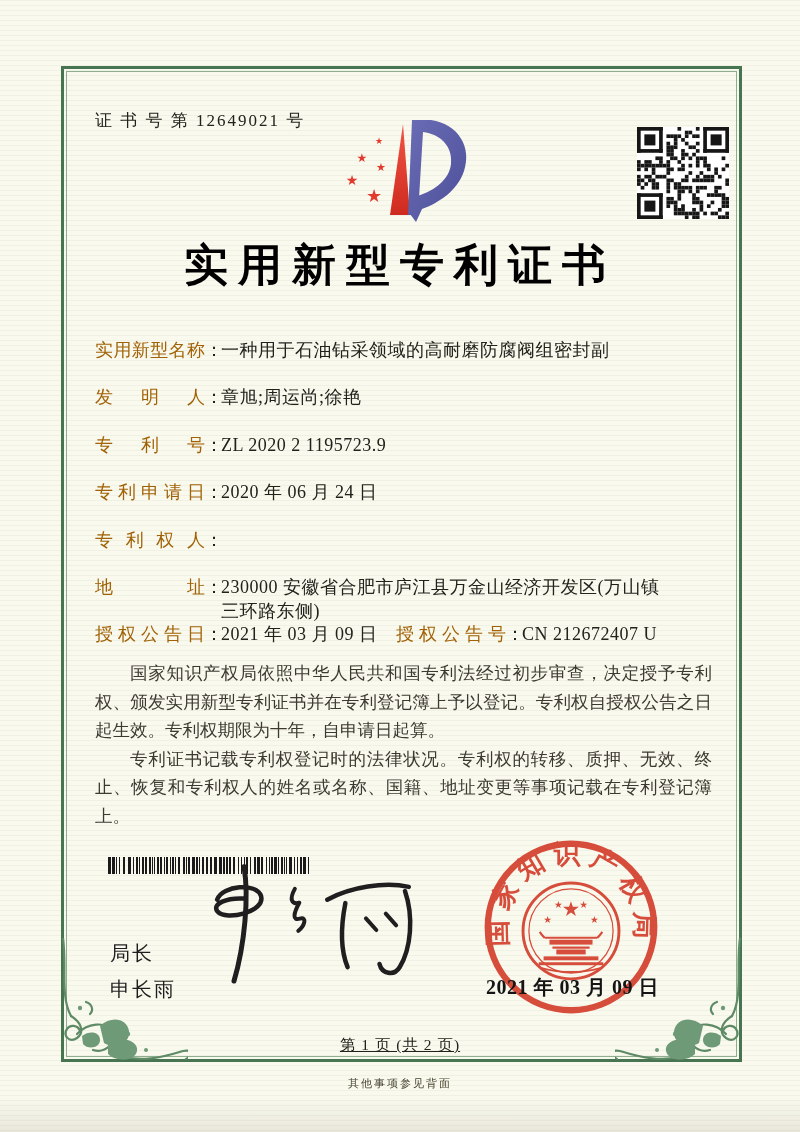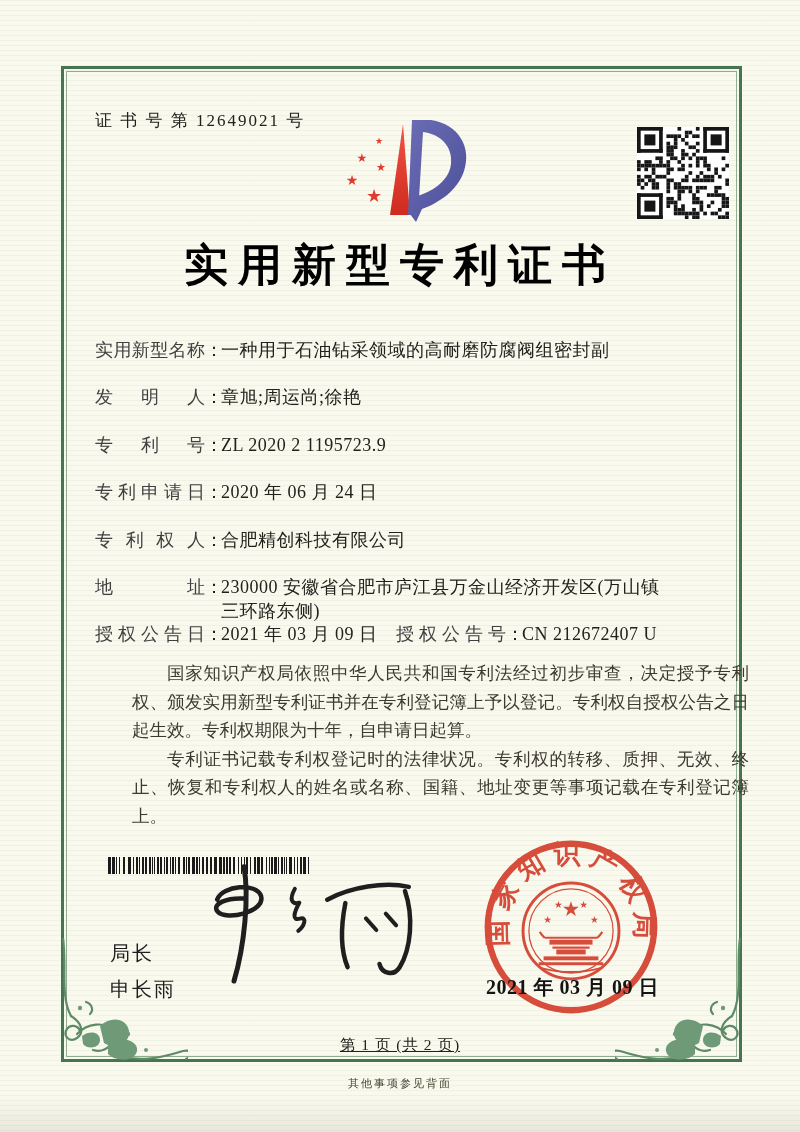--- a/index.html
+++ b/index.html
@@ -19,28 +19,28 @@
   .flourish.bl{left:56px;top:938px;}
   .flourish.br{right:53px;top:938px;transform:scaleX(-1);}
   .cert-no{position:absolute;left:95px;top:109px;font-size:17px;letter-spacing:2px;white-space:pre;text-align:center;}
   .logo{position:absolute;left:330px;top:110px;width:144px;height:128px;}
   .qr{position:absolute;left:637px;top:127px;width:92px;height:92px;}
   .title{position:absolute;left:0;right:0;top:236px;text-align:center;
     font-size:44px;font-weight:600;letter-spacing:10px;color:#000000;}
   .fields{position:absolute;left:95px;top:338px;width:618px;font-size:18px;}
   .frow{height:47.4px;display:flex;align-items:flex-start;line-height:24px;}
   .flabel{width:110px;display:inline-block;text-align:justify;text-align-last:justify;
-    flex:none;color:#404040;}
+    flex:none;color:#a16207;}
   .colon{flex:none;width:16px;}
   .fvalue{letter-spacing:0.5px;}
   .addr .fvalue{max-width:452px;}
   .grant-group{display:flex;}
   .grant-val{width:175px;flex:none;}
   .paras{position:absolute;left:95px;top:659px;width:617px;
-    font-size:17.5px;line-height:28.6px;color:#3c3a30;text-align:justify;margin-left:37px;}
+    font-size:17.5px;line-height:28.6px;color:#3c3a30;text-align:justify;}
   .paras p{margin:0;text-indent:2em;}
   .barcode{position:absolute;left:108px;top:857px;width:202px;height:17px;}
   .officer{position:absolute;left:110px;top:906px;font-family:"Liberation Sans","DejaVu Sans",sans-serif;
     font-size:20px;letter-spacing:2px;color:#1e1e1e;line-height:36px;margin-top:29px;}
   .sig{position:absolute;left:200px;top:858px;width:240px;height:128px;transform:rotate(-2deg);}
   .seal{position:absolute;left:478px;top:834px;width:186px;height:186px;opacity:.93;}
   .seal-date{position:absolute;left:486px;top:974px;font-size:20px;font-weight:600;
     color:#141414;white-space:pre;letter-spacing:0.5px;}
   .page-no{position:absolute;left:0;right:0;top:1035px;text-align:center;font-size:15.5px;letter-spacing:1px;text-decoration:underline;}
   .back-note{position:absolute;left:0;right:0;top:1076px;text-align:center;font-size:11px;
@@ -339,21 +339,20 @@
         <span class="fvalue">ZL 2020 2 1195723.9</span>
     </div>
     <div class="frow">
       <span class="flabel">专利申请日</span>
         <span class="colon">：</span>
         <span class="fvalue">2020 年 06 月 24 日</span>
     </div>
     <div class="frow">
       <span class="flabel">专利权人</span>
         <span class="colon">：</span>
-        <span class="fvalue">合肥精创科技有限公司</span>
     </div>
     <div class="frow addr">
       <span class="flabel">地址</span>
         <span class="colon">：</span>
         <span class="fvalue">230000 安徽省合肥市庐江县万金山经济开发区(万山镇三环路东侧)</span>
     </div>
     <div class="frow">
       <span class="grant-group">
         <span class="flabel">授权公告日</span>
           <span class="colon">：</span>

